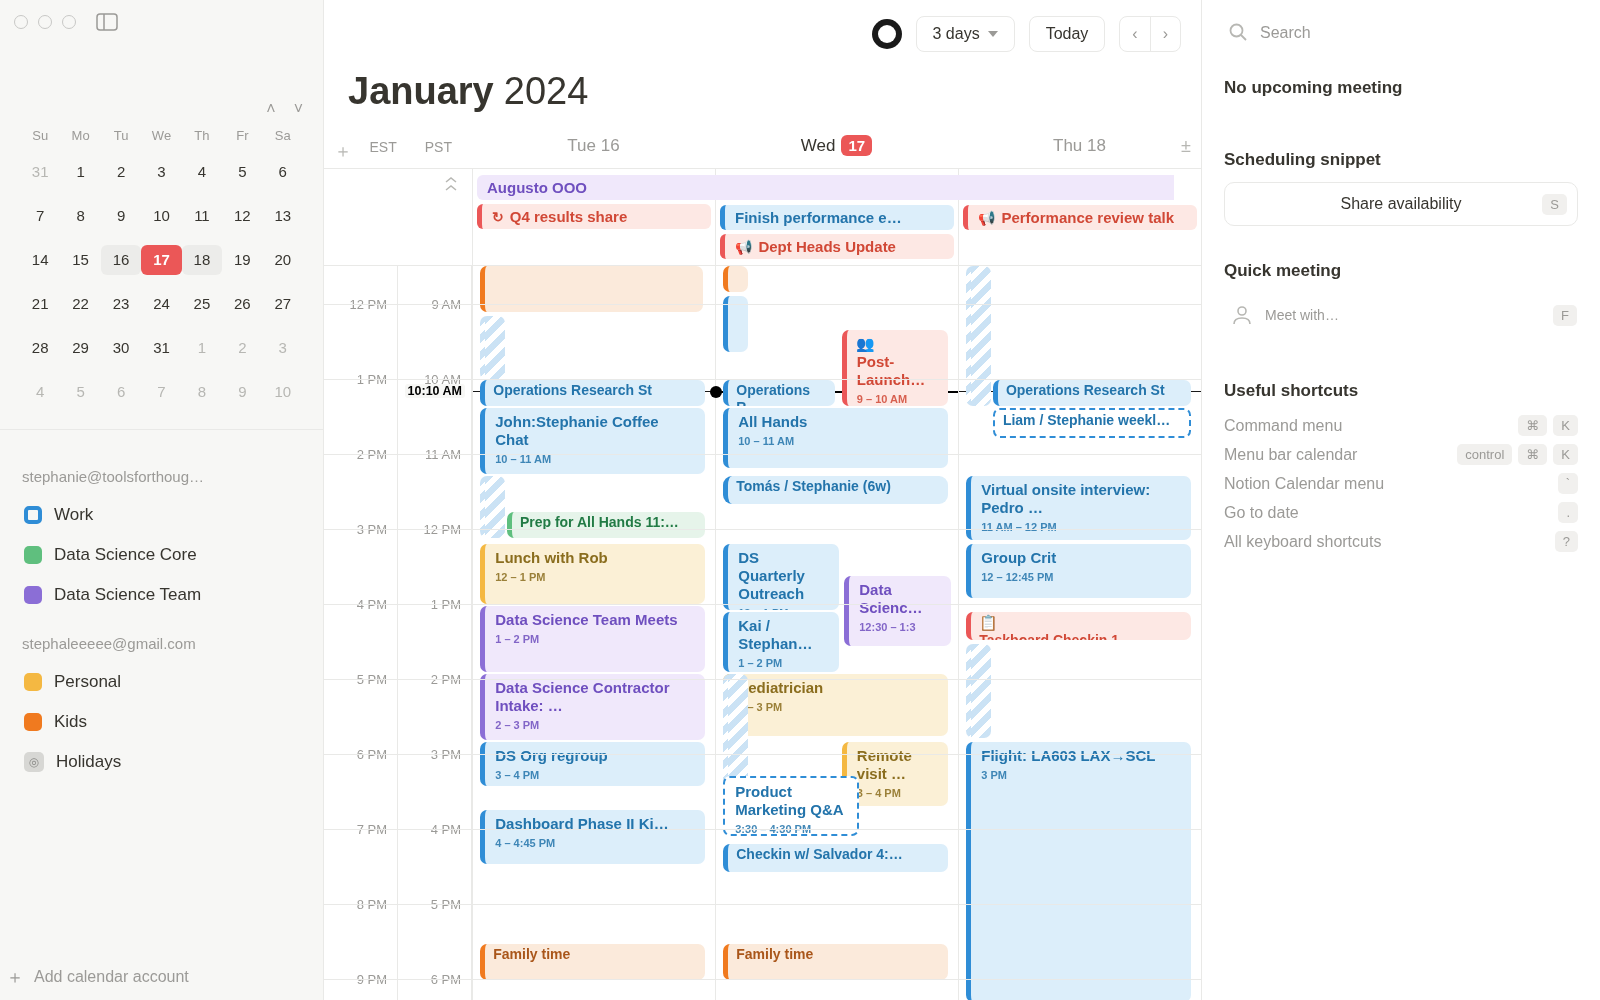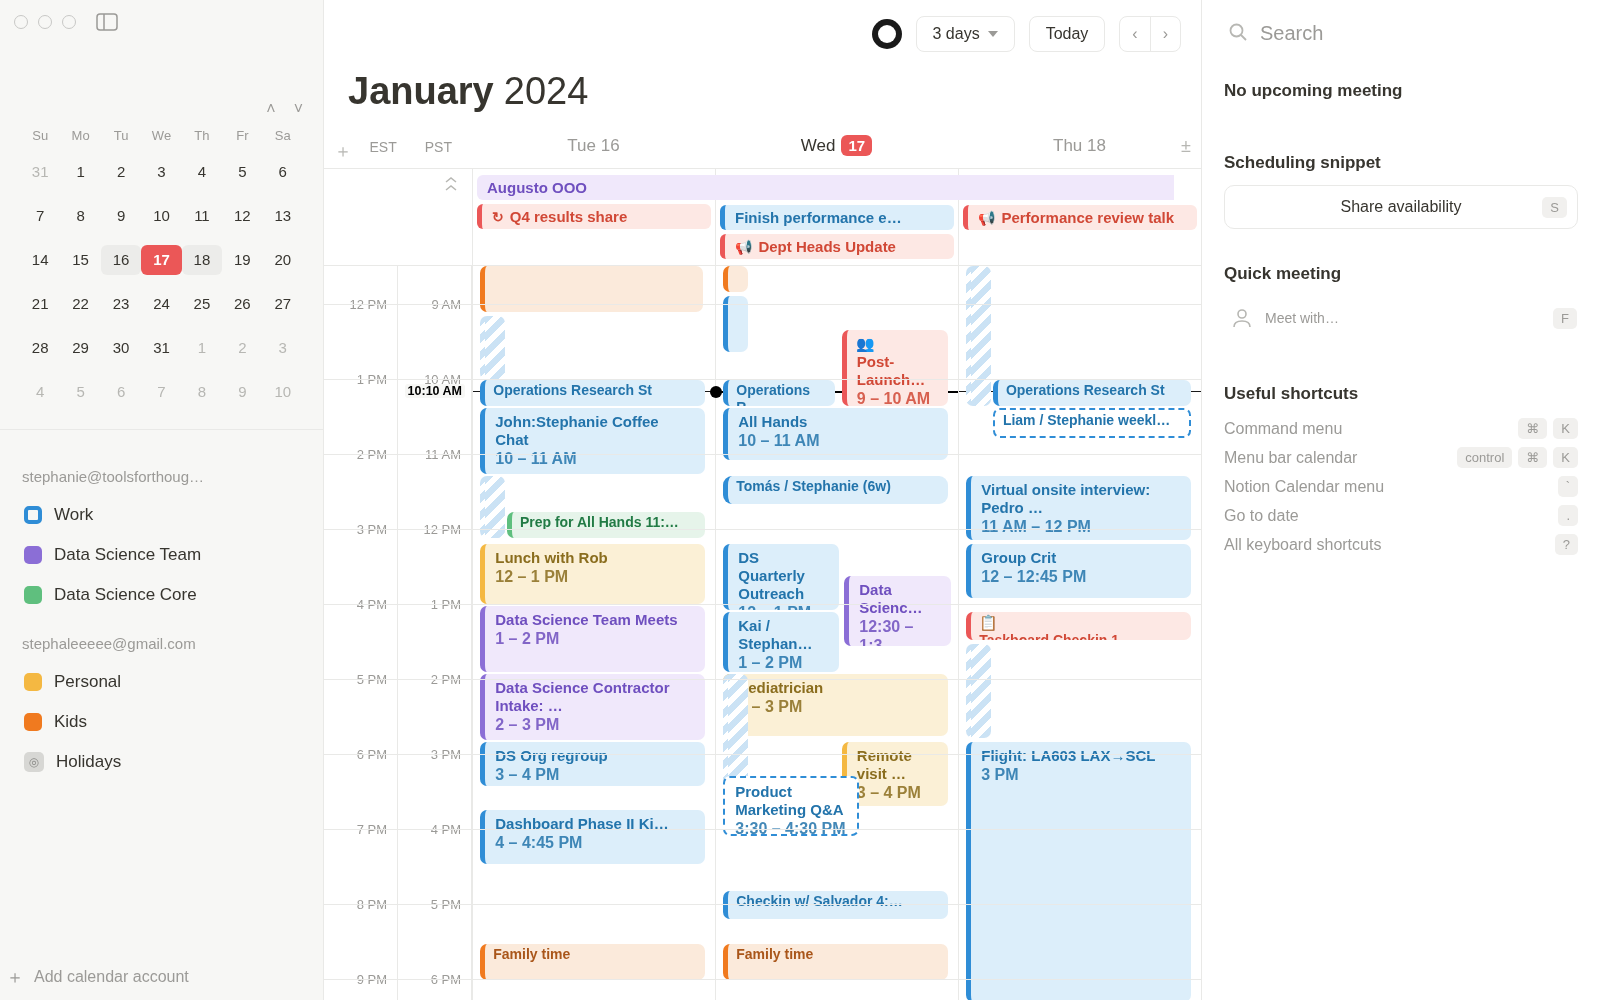--- a/index.html
+++ b/index.html
@@ -236,21 +236,21 @@
     position:absolute;
     border-radius:7px;
     padding:5px 10px 4px 10px;
     font-size:15px;
     line-height:1.2;
     overflow:hidden;
     border-left:5px solid transparent;
     cursor:pointer;
   }
   .event .t{ font-weight:700; display:block; overflow:hidden; text-overflow:ellipsis; white-space:normal;}
-  .event .s{ font-size:16px; opacity:0.85; font-weight:600;text-align:center;}
+  .event .s{ font-size:11px; opacity:0.85; font-weight:600;text-align:center;}
   .event.blue{ background:var(--blue-bg); color:var(--blue-text); border-left-color:var(--blue);}
   .event.blue-dashed{ background:#fff; color:var(--blue-text); border:2px dashed var(--blue); border-left:2px dashed var(--blue);}
   .event.purple{ background:var(--purple-bg); color:var(--purple-text); border-left-color:var(--purple);}
   .event.yellow{ background:var(--yellow-bg); color:#8a6d1e; border-left-color:var(--yellow);}
   .event.green{ background:var(--green-bg); color:#227a45; border-left-color:var(--green);}
   .event.orange{ background:var(--orange-bg); color:#a9561a; border-left-color:var(--orange);}
   .event.red{ background:var(--red-bg); color:var(--red-text); border-left-color:var(--red);}
   .event.hatched{
     background-image:repeating-linear-gradient(135deg, rgba(47,141,214,.25) 0 6px, transparent 6px 12px);
     background-color:#fff;
@@ -268,22 +268,22 @@
     background:var(--sidebar-bg); padding:0 3px; border-radius:3px;
   }
 
   
   .right{
     width: 398px; flex:0 0 398px;
     padding: 16px 22px;
     display:flex; flex-direction:column; gap:12px;
   }
   .search{
-    display:flex; align-items:flex-start; gap:12px; color:var(--muted);
-    font-size:20px; padding:6px 4px 18px 4px;
+    display:flex; align-items:flex-end; gap:12px; color:var(--muted);
+    font-size:16px; padding:6px 4px 18px 4px;
   }
   .search svg{ color:var(--muted2);}
   .section-title{ font-size:17px; font-weight:600; margin-top:6px;}
   .card-btn{
     border:1px solid var(--border); border-radius:10px; padding:12px 14px;
     display:flex;align-items:center;justify-content:center;gap:10px;cursor:pointer;
     font-size:16px; position:relative;
   }
   .kbd{
     position:absolute; right:10px;
@@ -385,26 +385,26 @@
 
   <div class="divider"></div>
 
   <div class="accounts" id="accounts">
       <div class="acct-email">stephanie@toolsforthoug…</div>
       <div class="cal-row">
         <span class="cal-swatch outline"></span>
         <span>Work</span>
       </div>
       <div class="cal-row">
+        <span class="cal-swatch" style="background: rgb(95, 191, 126);"></span>
+        <span>Data Science Core</span>
+      </div>
+      <div class="cal-row">
         <span class="cal-swatch" style="background: rgb(139, 110, 214);"></span>
         <span>Data Science Team</span>
-      </div>
-      <div class="cal-row">
-        <span class="cal-swatch" style="background: rgb(95, 191, 126);"></span>
-        <span>Data Science Core</span>
       </div>
       <div class="acct-email">stephaleeeee@gmail.com</div>
       <div class="cal-row">
         <span class="cal-swatch" style="background: rgb(244, 184, 66);"></span>
         <span>Personal</span>
       </div>
       <div class="cal-row">
         <span class="cal-swatch" style="background: rgb(240, 122, 31);"></span>
         <span>Kids</span>
       </div>
@@ -541,32 +541,32 @@
           </div>
         </div>
       <div class="daycol" id="daycol1">
         <div class="now-line" id="now-line" style="top: 125.25px; left: 0px; right: 0px;"></div>
       <div class="event orange" style="top: 0px; height: 26px; left: 3%; width: 10%;"></div>
           <div class="event blue" style="top: 30px; height: 56px; left: 3%; width: 10%;"></div>
           <div class="event red" style="top: 64px; height: 76px; left: 52%; width: 44%;"><span>👥 </span><span class="t">Post-Launch…</span><span class="s">9 – 10 AM</span></div>
           <div class="event blue compact small" style="top: 114px; height: 26px; left: 3%; width: 46%;">
             <span class="t">Operations R…</span>
           </div>
-          <div class="event blue" style="top: 142px; height: 52px; left: 3%; width: 93%;"><span class="t">All Hands</span><span class="s">10 – 11 AM</span></div>
+          <div class="event blue" style="top: 142px; height: 60px; left: 3%; width: 93%;"><span class="t">All Hands</span><span class="s">10 – 11 AM</span></div>
           <div class="event blue compact small" style="top: 210px; height: 28px; left: 3%; width: 93%; border-radius: 9px;">
             <span class="t">Tomás / Stephanie (6w)</span>
           </div>
           <div class="event blue" style="top: 278px; height: 66px; left: 3%; width: 48%;"><span class="t">DS Quarterly Outreach</span><span class="s">12 – 1 PM</span></div>
           <div class="event purple" style="top: 310px; height: 70px; left: 53%; width: 44%;"><span class="t">Data Scienc…</span><span class="s">12:30 – 1:3</span></div>
           <div class="event blue" style="top: 346px; height: 60px; left: 3%; width: 48%;"><span class="t">Kai / Stephan…</span><span class="s">1 – 2 PM</span></div>
           <div class="event yellow" style="top: 408px; height: 62px; left: 3%; width: 93%;"><span class="t">Pediatrician</span><span class="s">2 – 3 PM</span></div>
           <div class="event hatched" style="top: 408px; height: 126px; left: 3%; width: 10%;"></div>
           <div class="event yellow" style="top: 476px; height: 64px; left: 52%; width: 44%;"><span class="t">Remote visit …</span><span class="s">3 – 4 PM</span></div>
           <div class="event blue-dashed" style="top: 510px; height: 60px; left: 3%; width: 56%;"><span class="t">Product Marketing Q&amp;A</span><span class="s">3:30 – 4:30 PM</span></div>
-          <div class="event blue compact small" style="top: 578px; height: 28px; left: 3%; width: 93%; margin-top: 47px;">
+          <div class="event blue compact small" style="top: 578px; height: 28px; left: 3%; width: 93%;">
             <span class="t">Checkin w/ Salvador 4:…</span>
           </div>
           <div class="event orange compact small" style="top: 678px; height: 36px; left: 3%; width: 93%;">
             <span class="t">Family time</span>
           </div>
         </div>
       <div class="daycol" id="daycol2">
           <div style="top: 125.25px; height: 1px; background: rgb(0, 0, 0); opacity: 0.9; pointer-events: none; left: 0px; right: 0px; border-radius: 0px; position: absolute;"></div>
           <div class="event hatched" style="top: 0px; height: 140px; left: 3%; width: 10%;"></div>
           <div class="event blue compact small" style="top: 114px; height: 26px; left: 14%; width: 82%;">

